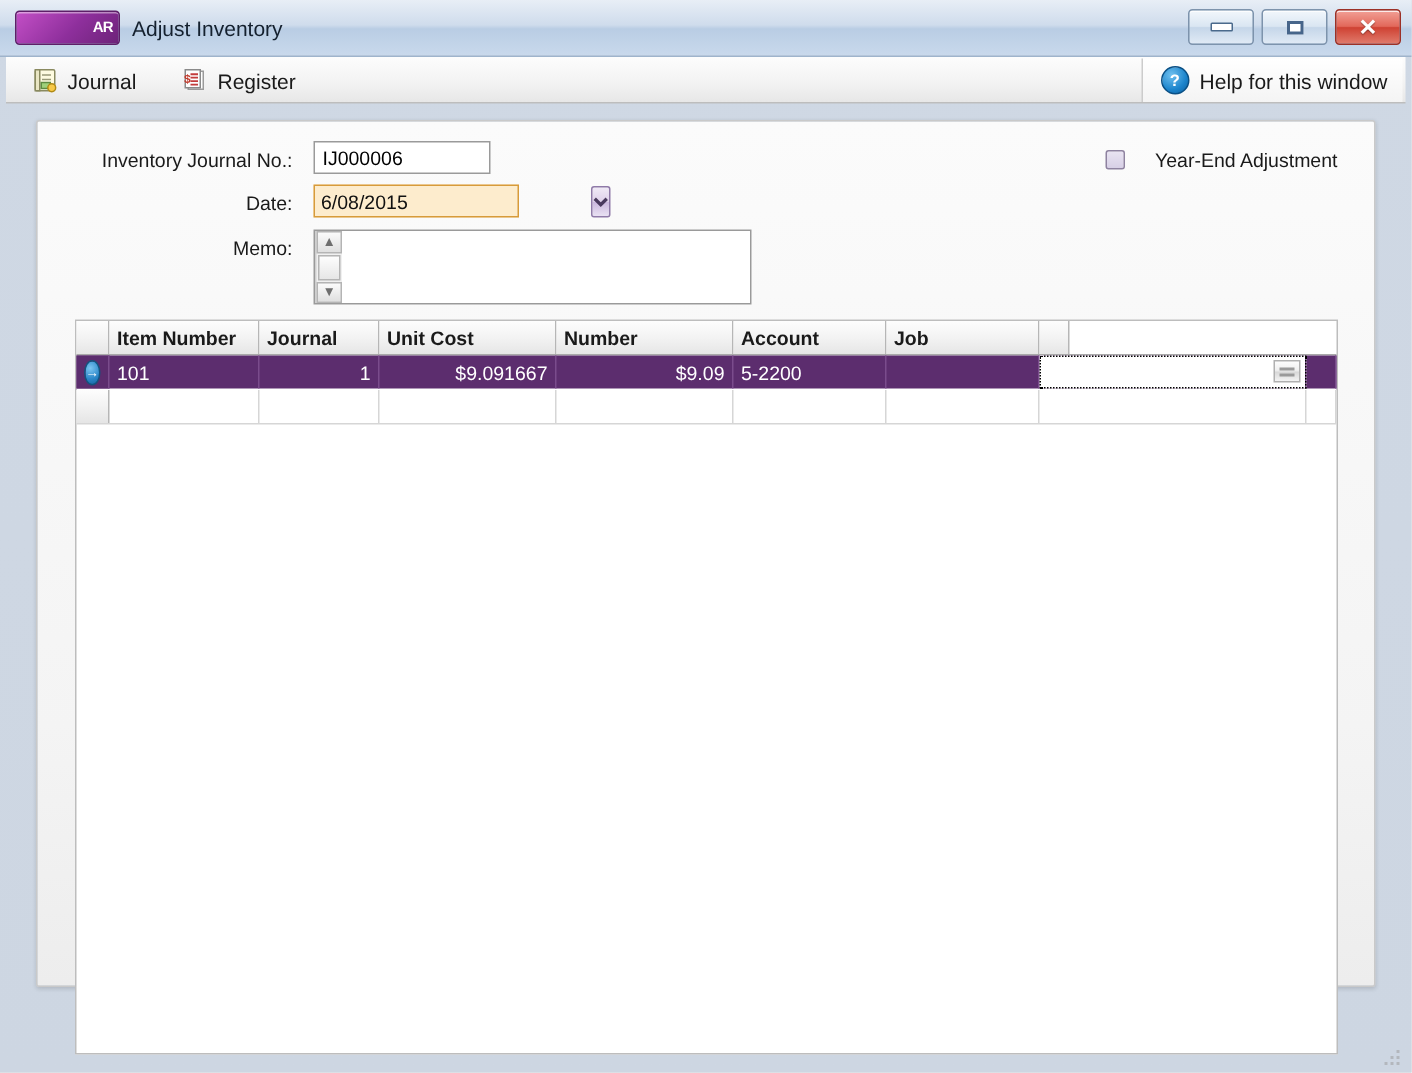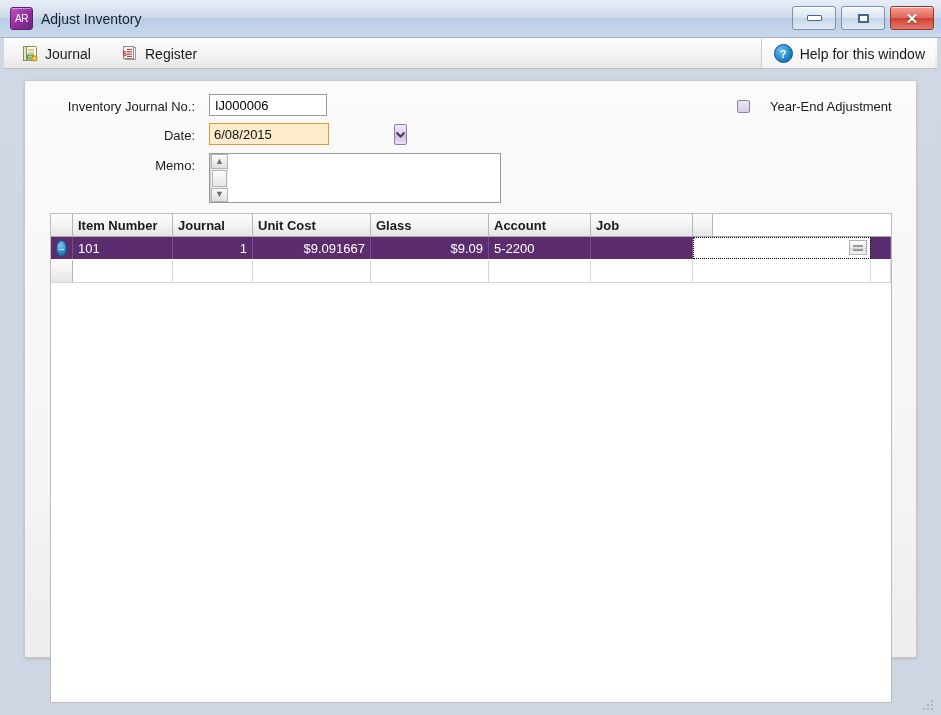--- a/index.html
+++ b/index.html
@@ -18,23 +18,23 @@
     position:absolute;left:0;top:0;width:941px;height:38px;
     background:linear-gradient(180deg,#e8eef6 0%,#cfdcec 45%,#b9cde4 52%,#c9d9ec 100%);
     border-bottom:1px solid #9fb4cc;
     box-sizing:border-box;
   }
   .title-left{position:absolute;left:10px;top:7px;display:flex;align-items:center;gap:8px;}
   .app-icon{
     width:21px;height:21px;border-radius:3px;
     background:linear-gradient(135deg,#c34fc6 0%,#8e2f9c 55%,#6d2379 100%);
     border:1px solid #5d1f68;
-    color:#fff;font-size:10px;font-weight:normal;
+    color:#fff;font-size:10px;font-weight:bold;
     display:flex;align-items:center;justify-content:center;
-    letter-spacing:-0.5px;box-shadow:inset 0 1px 0 rgba(255,255,255,.45);
+    letter-spacing:-0.5px;box-shadow:inset 0 1px 0 rgba(255,255,255,.45);padding-left:47px;
   }
   .title-text{font-size:14px;color:#14202e;}
   .winbtns{position:absolute;right:7px;top:6px;display:flex;gap:5px;}
   .winbtn{
     width:42px;height:22px;border-radius:3px;
     border:1px solid #7d93ac;
     background:linear-gradient(180deg,#f2f7fc 0%,#dae6f2 48%,#c5d6e9 52%,#e0eaf5 100%);
     display:flex;align-items:center;justify-content:center;
     box-shadow:inset 0 1px 0 rgba(255,255,255,.8);
     cursor:pointer;
@@ -267,21 +267,21 @@
       <span class="help-text">Help for this window</span>
     </div>
   </div>
 
   <div class="panel">
 
     <div class="fld-label" style="left:20px;top:18px;width:150px;">Inventory Journal No.:</div>
     <input class="txtinput" style="left: 184px; top: 13px; width: 118px; height: 22px;" value="IJ000006">
 
     <div class="fld-label" style="left:20px;top:47px;width:150px;">Date:</div>
-    <div class="datefield" style="left:184px;top:42px;width:120px;height:22px;">
+    <div class="datefield" style="left:184px;top:42px;width:137px;height:22px;">
       <input value="6/08/2015" style="">
       <div class="date-drop">
         <svg width="11" height="9" viewBox="0 0 11 9">
           <path d="M1.5 2.5 L5.5 6.5 L9.5 2.5" fill="none" stroke="#4a3a5e" stroke-width="2.2"></path>
         </svg>
       </div>
     </div>
 
     <div class="fld-label" style="left:20px;top:77px;width:150px;">Memo:</div>
     <div class="memo-wrap" style="left:184px;top:72px;width:292px;height:50px;">
@@ -301,21 +301,21 @@
       <span class="chkbox"></span>
       <span class="chk-label">Year-End Adjustment</span>
     </div>
 
     <div class="grid">
       <div class="grid-head">
           <div class="gh" style="width: 22px;"></div>
           <div class="gh" style="width: 100px;">Item Number</div>
           <div class="gh" style="width: 80px;">Journal</div>
           <div class="gh" style="width: 118px;">Unit Cost</div>
-          <div class="gh" style="width: 118px;">Glass</div>
+          <div class="gh" style="width: 118px;">Number</div>
           <div class="gh" style="width: 102px;">Account</div>
           <div class="gh" style="width: 102px;">Job</div>
           <div class="gh" style="width: 20px;"></div>
         </div>
       <div>
           <div class="grid-row sel">
             <div class="gc rowind" style="width: 22px;">
               <span class="ind-dot">→</span>
             </div>
             <div class="gc" style="width: 100px;">101</div>

